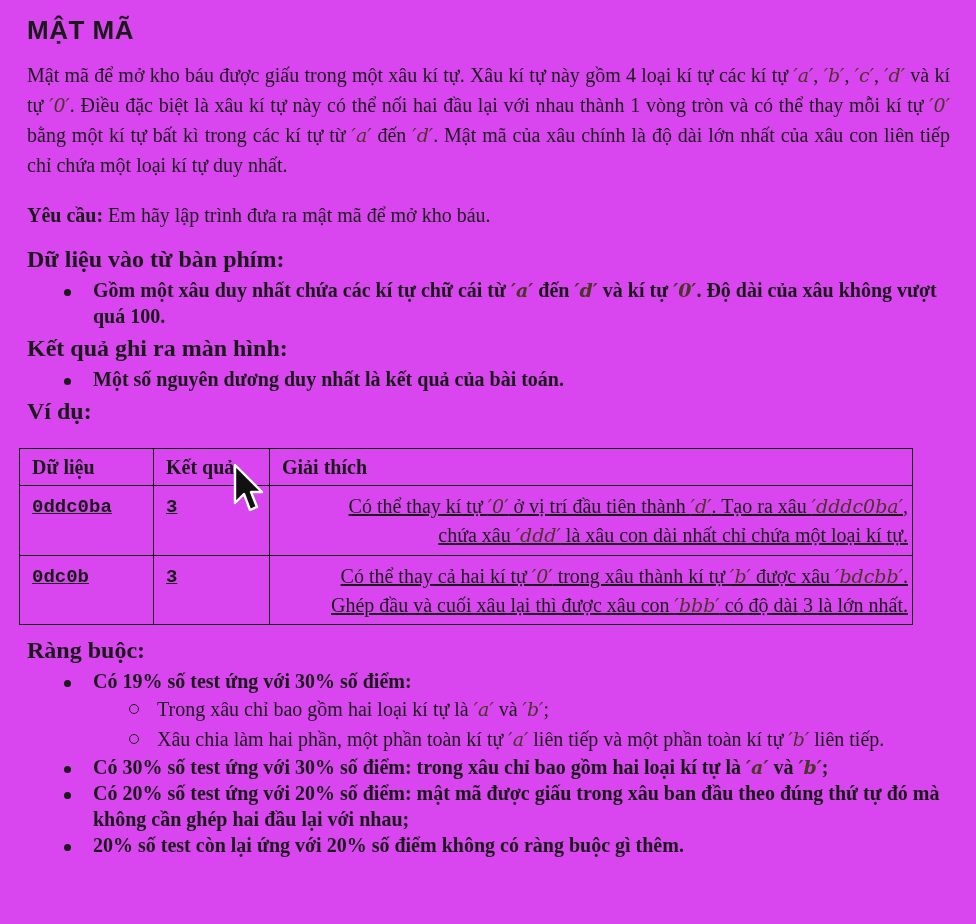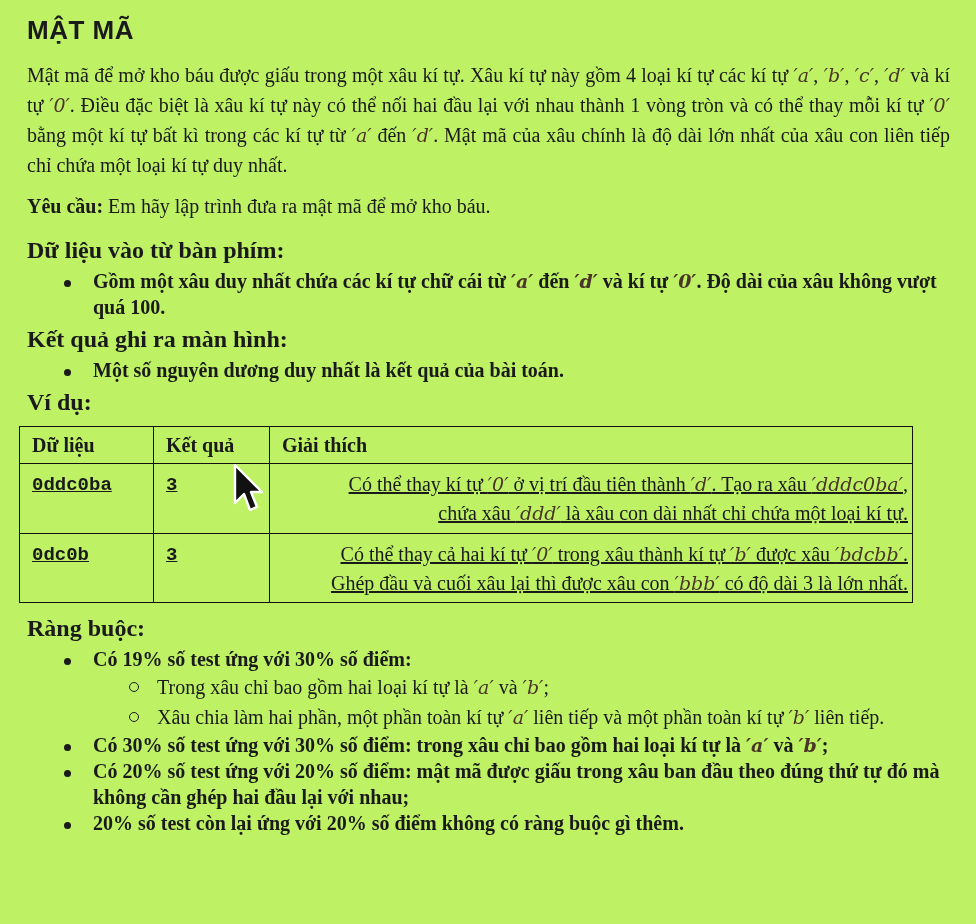--- a/index.html
+++ b/index.html
@@ -1,40 +1,40 @@
 <!DOCTYPE html>
 <html><head>
 <meta charset="utf-8">
 <style>
   html,body { margin:0; padding:0; background:#ffffff; }
   .page {
-    position:relative; width:976px; height:924px; background:#bef264;
+    position:relative; width:976px; height:924px; background:#d946ef;
     color:#1a1a1a; overflow:hidden;
     font-family:"Liberation Serif","DejaVu Serif",serif;
   }
   .doc { position:absolute; left:27px; top:12px; width:923px; font-size:20px; line-height:30px; }
 
   .title {
     font-family:"Liberation Sans","DejaVu Sans",sans-serif;
     font-weight:700; font-size:26px; line-height:32px; letter-spacing:0.5px;
     margin:2px 0 14px 0;
   }
-  .intro { text-align:justify; margin:0 0 11px 0; }
+  .intro { text-align:justify; margin:0 0 20px 0; }
   .req-line { margin:0 0 14px 0; }
   .b { font-weight:700; }
   .h2 { font-weight:700; font-size:24px; line-height:30px; margin:4px 0 3px 0; }
 
   .li1 { position:relative; padding-left:66px; line-height:26px;font-weight:bold; }
   .li1::before { content:""; position:absolute; left:37px; top:12px; width:7px; height:7px;
                  border-radius:50%; background:#1a1a1a; }
   .li2 { position:relative; padding-left:130px; line-height:30px; }
   .li2::before { content:""; position:absolute; left:102px; top:10px; width:10px; height:10px;
                  box-sizing:border-box; border:1.6px solid #1a1a1a; border-radius:50%; background:transparent; }
 
-  table.example { border-collapse:collapse; table-layout:fixed; width:894px; margin:9px 0 10px -8px; }
+  table.example { border-collapse:collapse; table-layout:fixed; width:894px; margin:22px 0 10px -8px; }
   table.example th, table.example td { border:1.6px solid #111; }
   table.example th { height:36px; text-align:left; vertical-align:middle;
                      padding:0 0 0 12px; font-size:20px; font-weight:700; }
   table.example td { vertical-align:top; padding:6px 4px 0 12px;text-decoration:underline; }
   td.mono { font-family:"Liberation Mono","DejaVu Sans Mono",monospace; font-weight:700;
             font-size:19px; padding-top:10px; }
   tr.r1 td { height:63px; }
   tr.r2 td { height:62px; }
   .exp-line { line-height:29px;text-align:right; }
 

